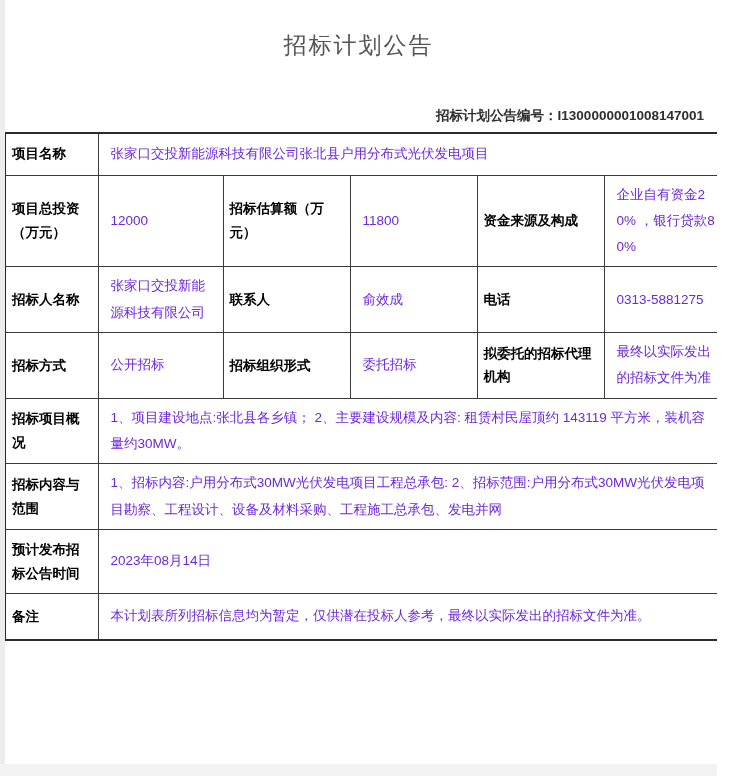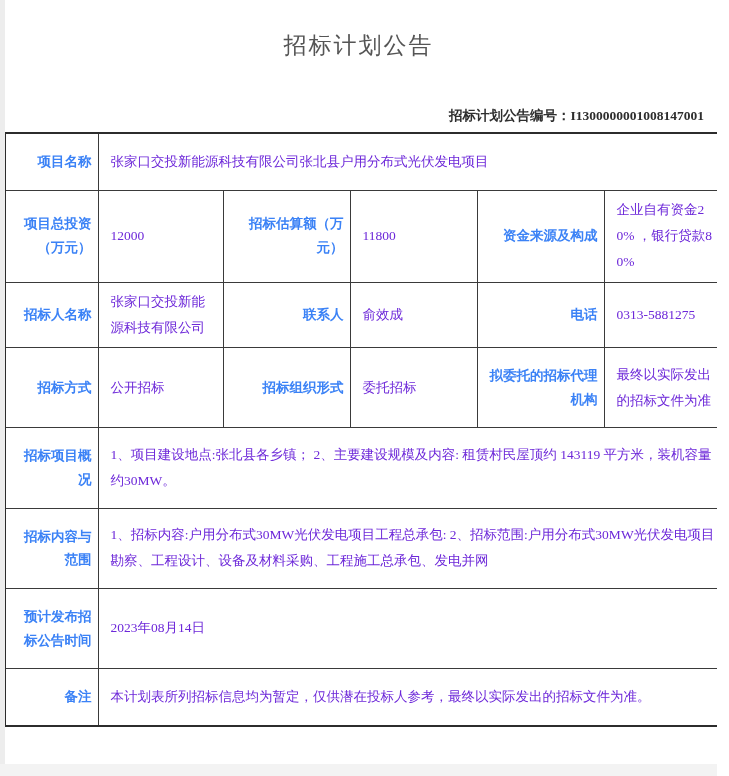--- a/index.html
+++ b/index.html
@@ -7,21 +7,20 @@
     padding: 0;
     background: #ffffff;
     font-family: "Liberation Sans", "DejaVu Sans", sans-serif;
   }
   .page {
     position: relative;
     width: 717px;
     height: 776px;
     background: #ffffff;
     overflow: hidden;
-    font-family: Liberation Serif, serif;
   }
   .left-edge {
     position: absolute;
     left: 0; top: 0;
     width: 5px; height: 776px;
     background: #ededed;
   }
   .bottom-edge {
     position: absolute;
     left: 0; bottom: 0;
@@ -54,25 +53,25 @@
     border: 2px solid #2c2c2c;
   }
   .doc-table td {
     border: 1px solid #3a3a3a;
     vertical-align: middle;
     word-break: break-all;
     overflow-wrap: break-word;
   }
   .doc-table td.lbl {
     font-weight: 700;
-    text-align: right;
-    color: #3b82f6;
+    text-align: left;
+    color: #000000;
     font-size: 13.5px;
     line-height: 1.75;
-    padding: 16px 6px;
+    padding: 8px 6px;
   }
   .doc-table td.val {
     color: #6d28d9;
     font-size: 13.5px;
     line-height: 1.95;
     text-align: left;
     padding: 6px 12px;
     margin-top: 21px;
   }
 </style>

